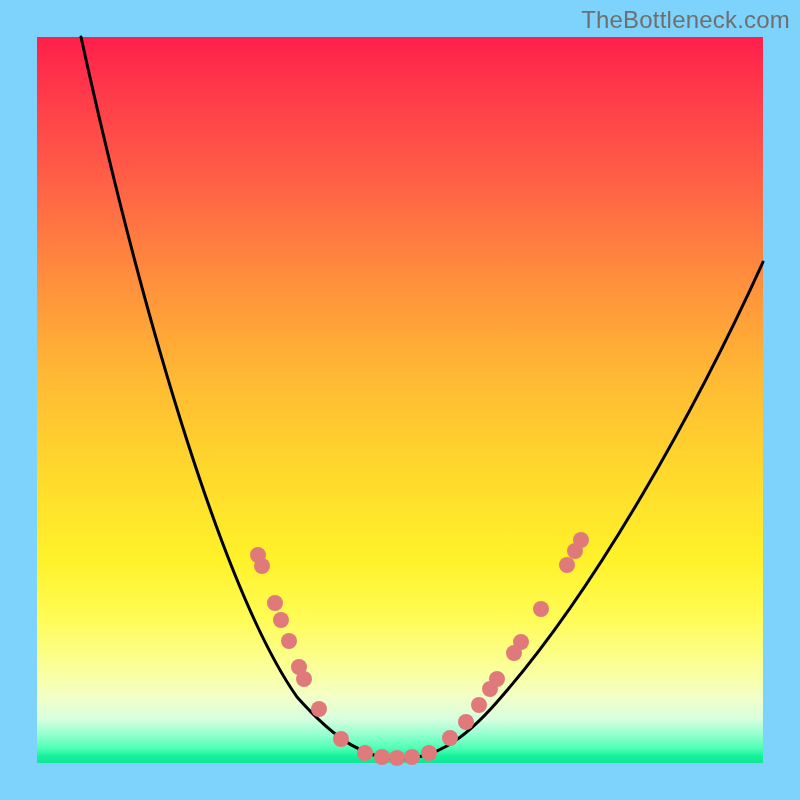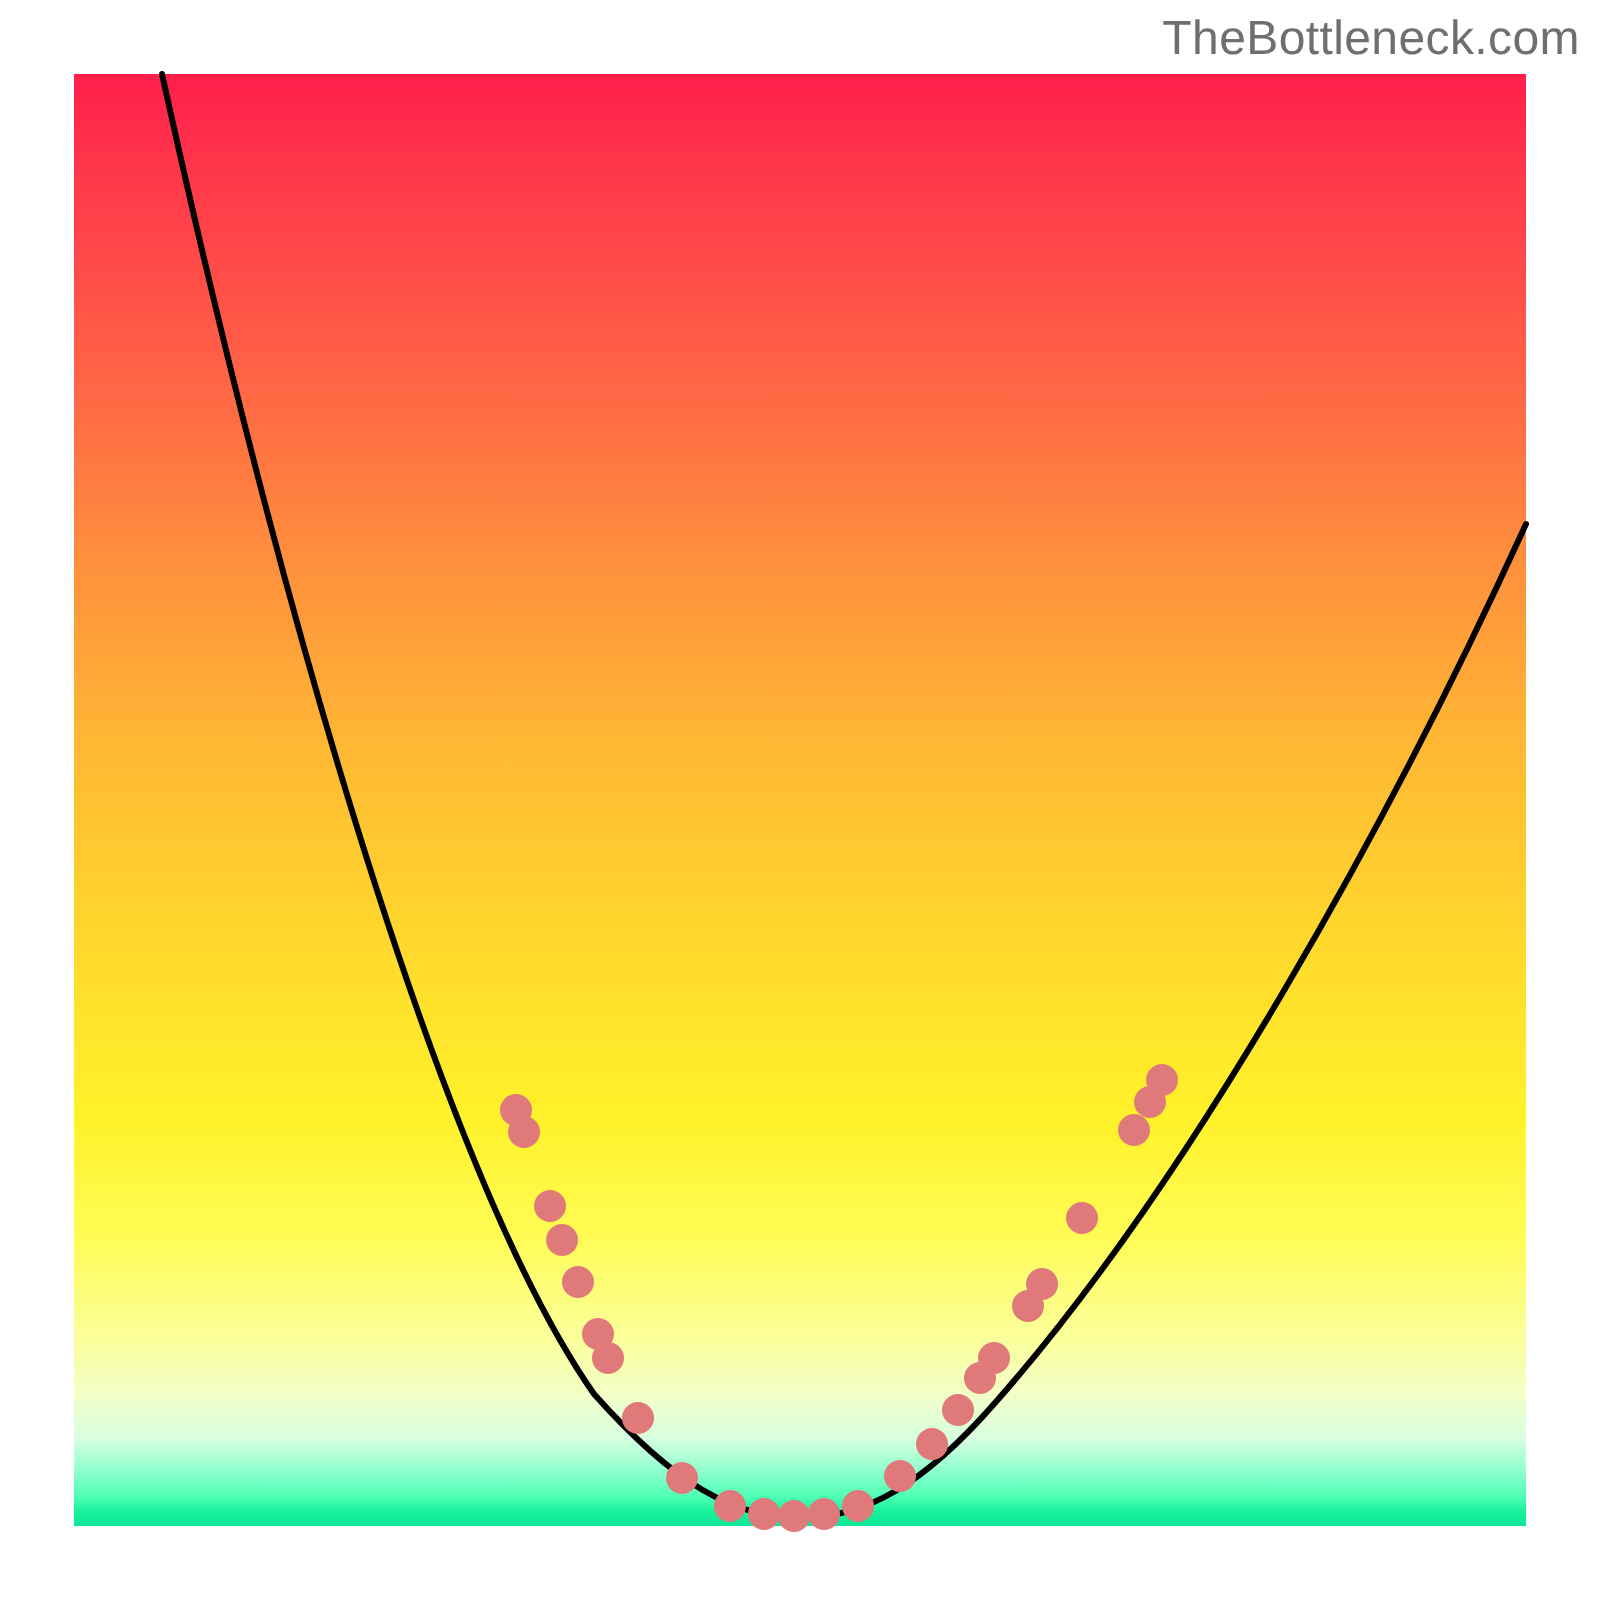--- a/index.html
+++ b/index.html
@@ -10,21 +10,21 @@
     background: #000;
     overflow: hidden;
     font-family: Arial, Helvetica, sans-serif;
   }
   .frame {
     position: absolute;
     left: 0;
     top: 0;
     width: 800px;
     height: 800px;
-    background: #ffffff;
+    background: #7dd3fc;
   }
   .plot {
     position: absolute;
     left: 37px;
     top: 37px;
     width: 726px;
     height: 726px;
     background: linear-gradient(to bottom,
       #ff1f4b 0%,
       #ff3b4a 8%,

